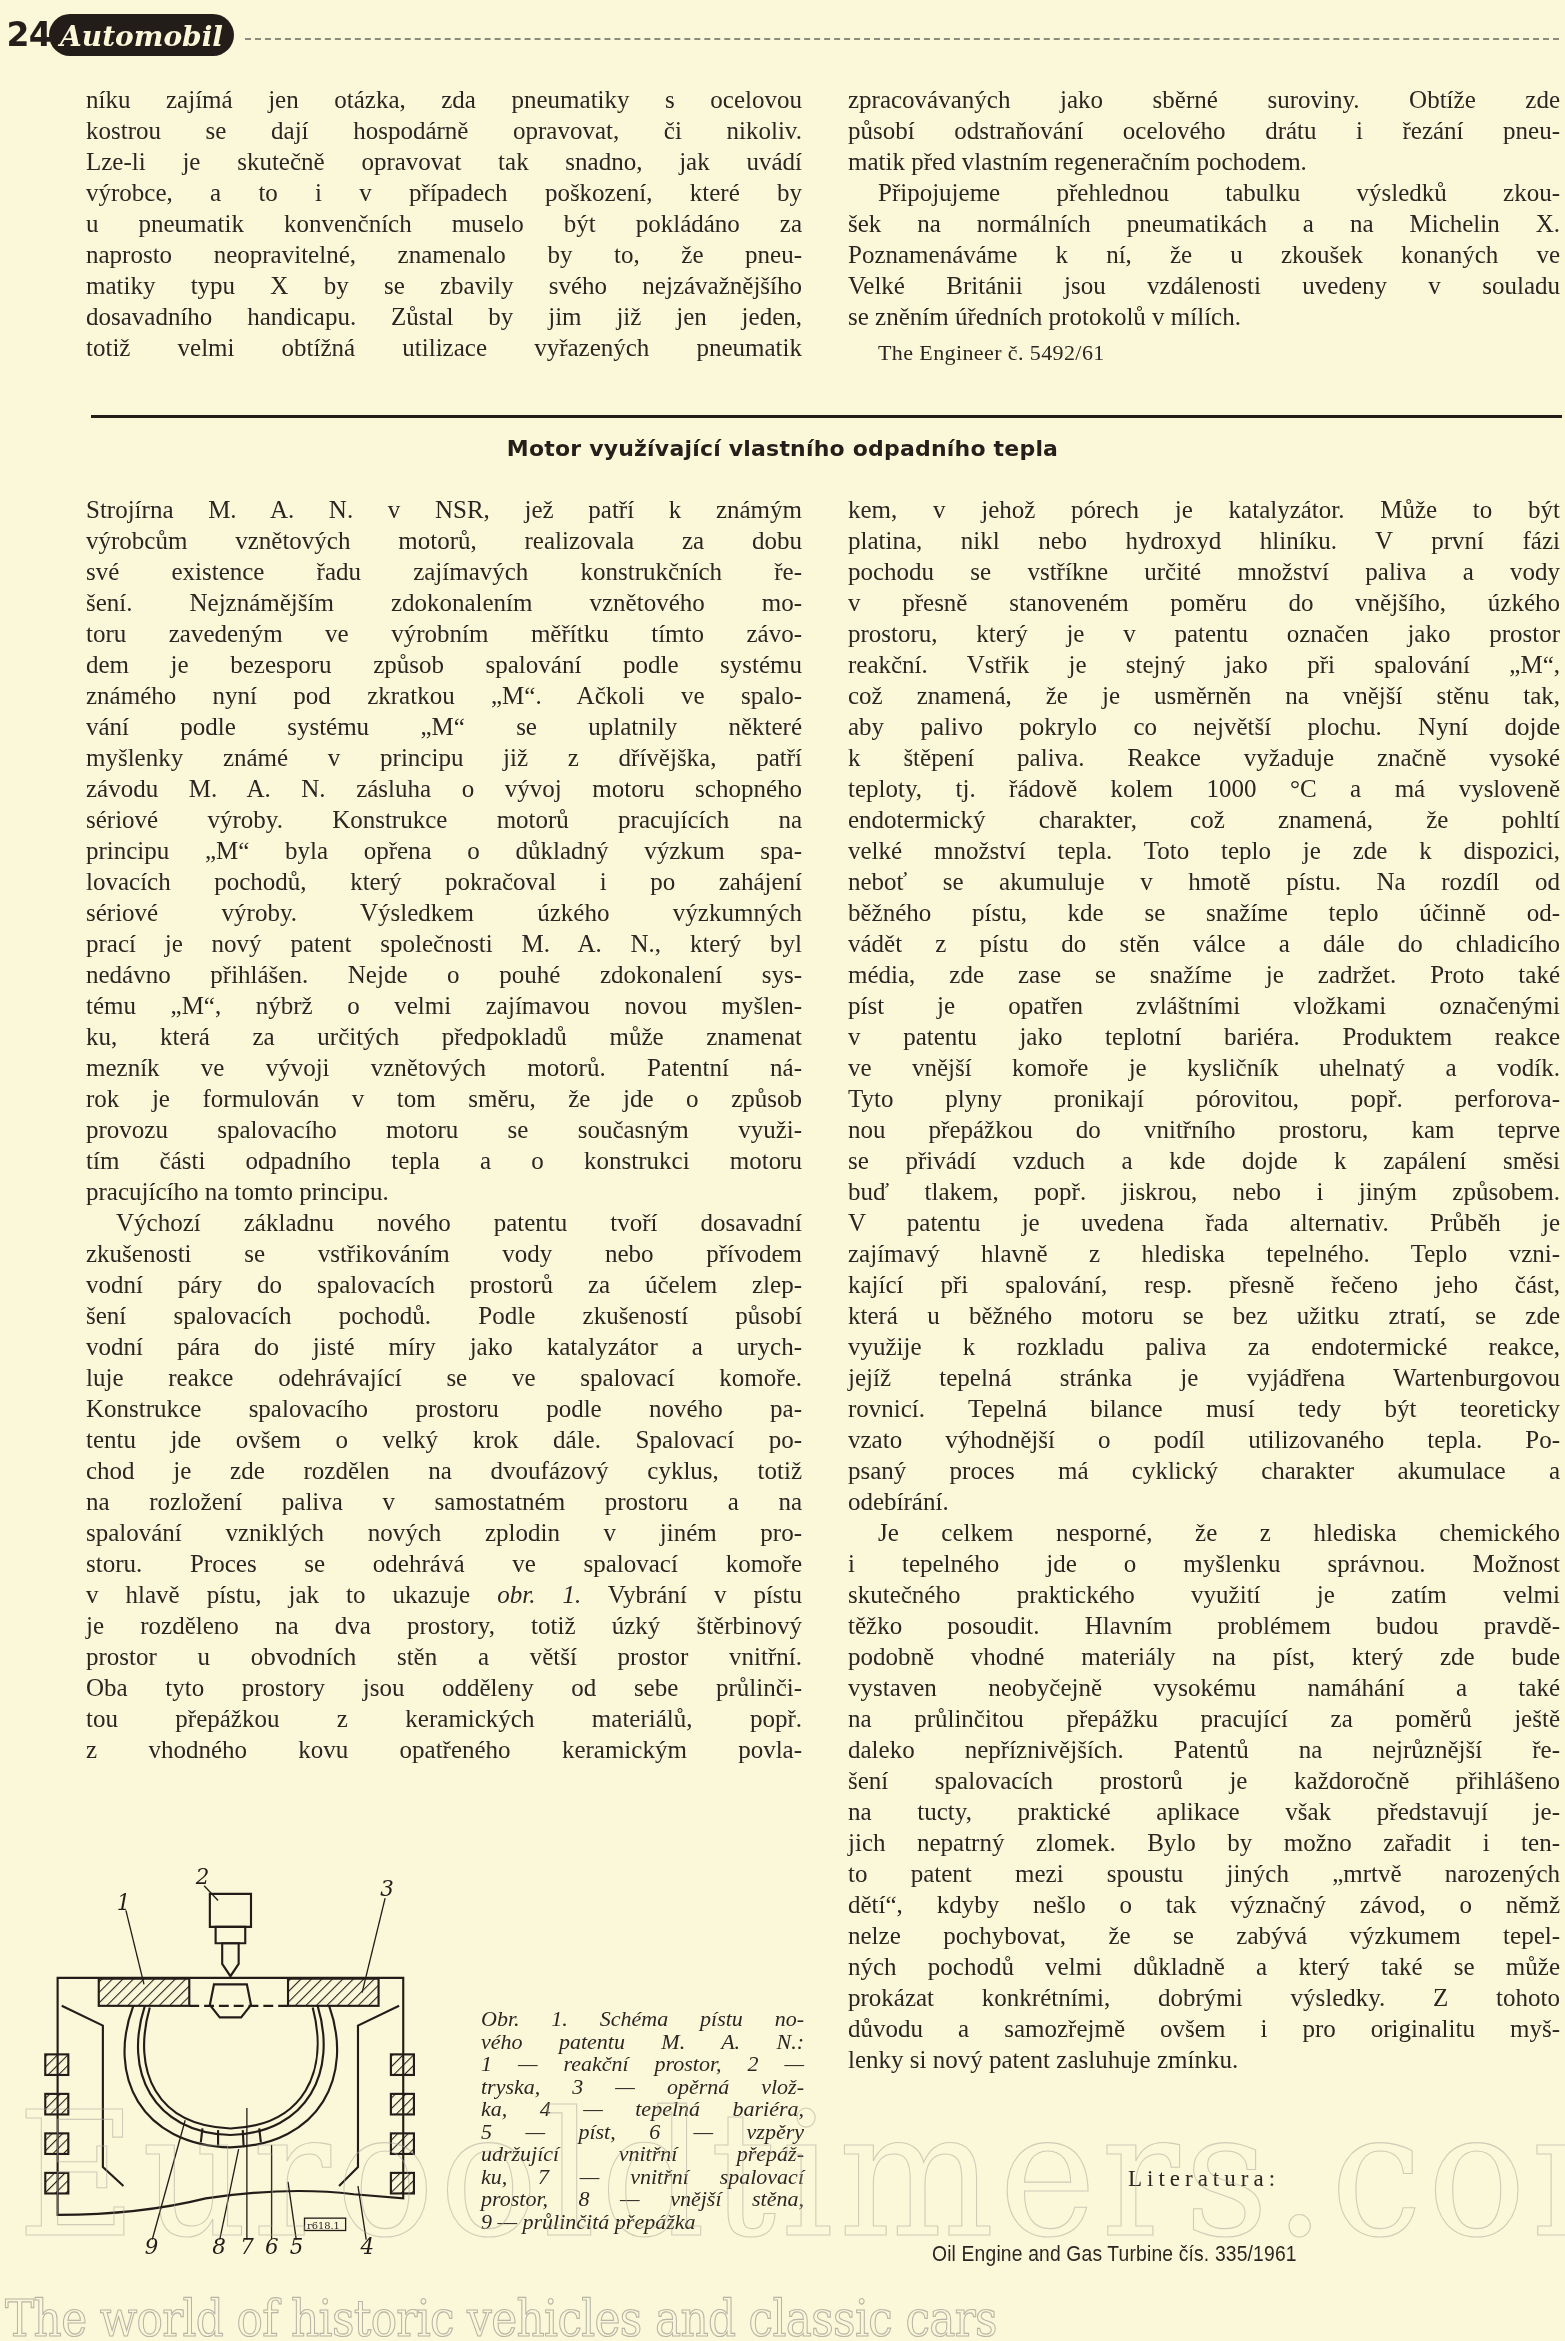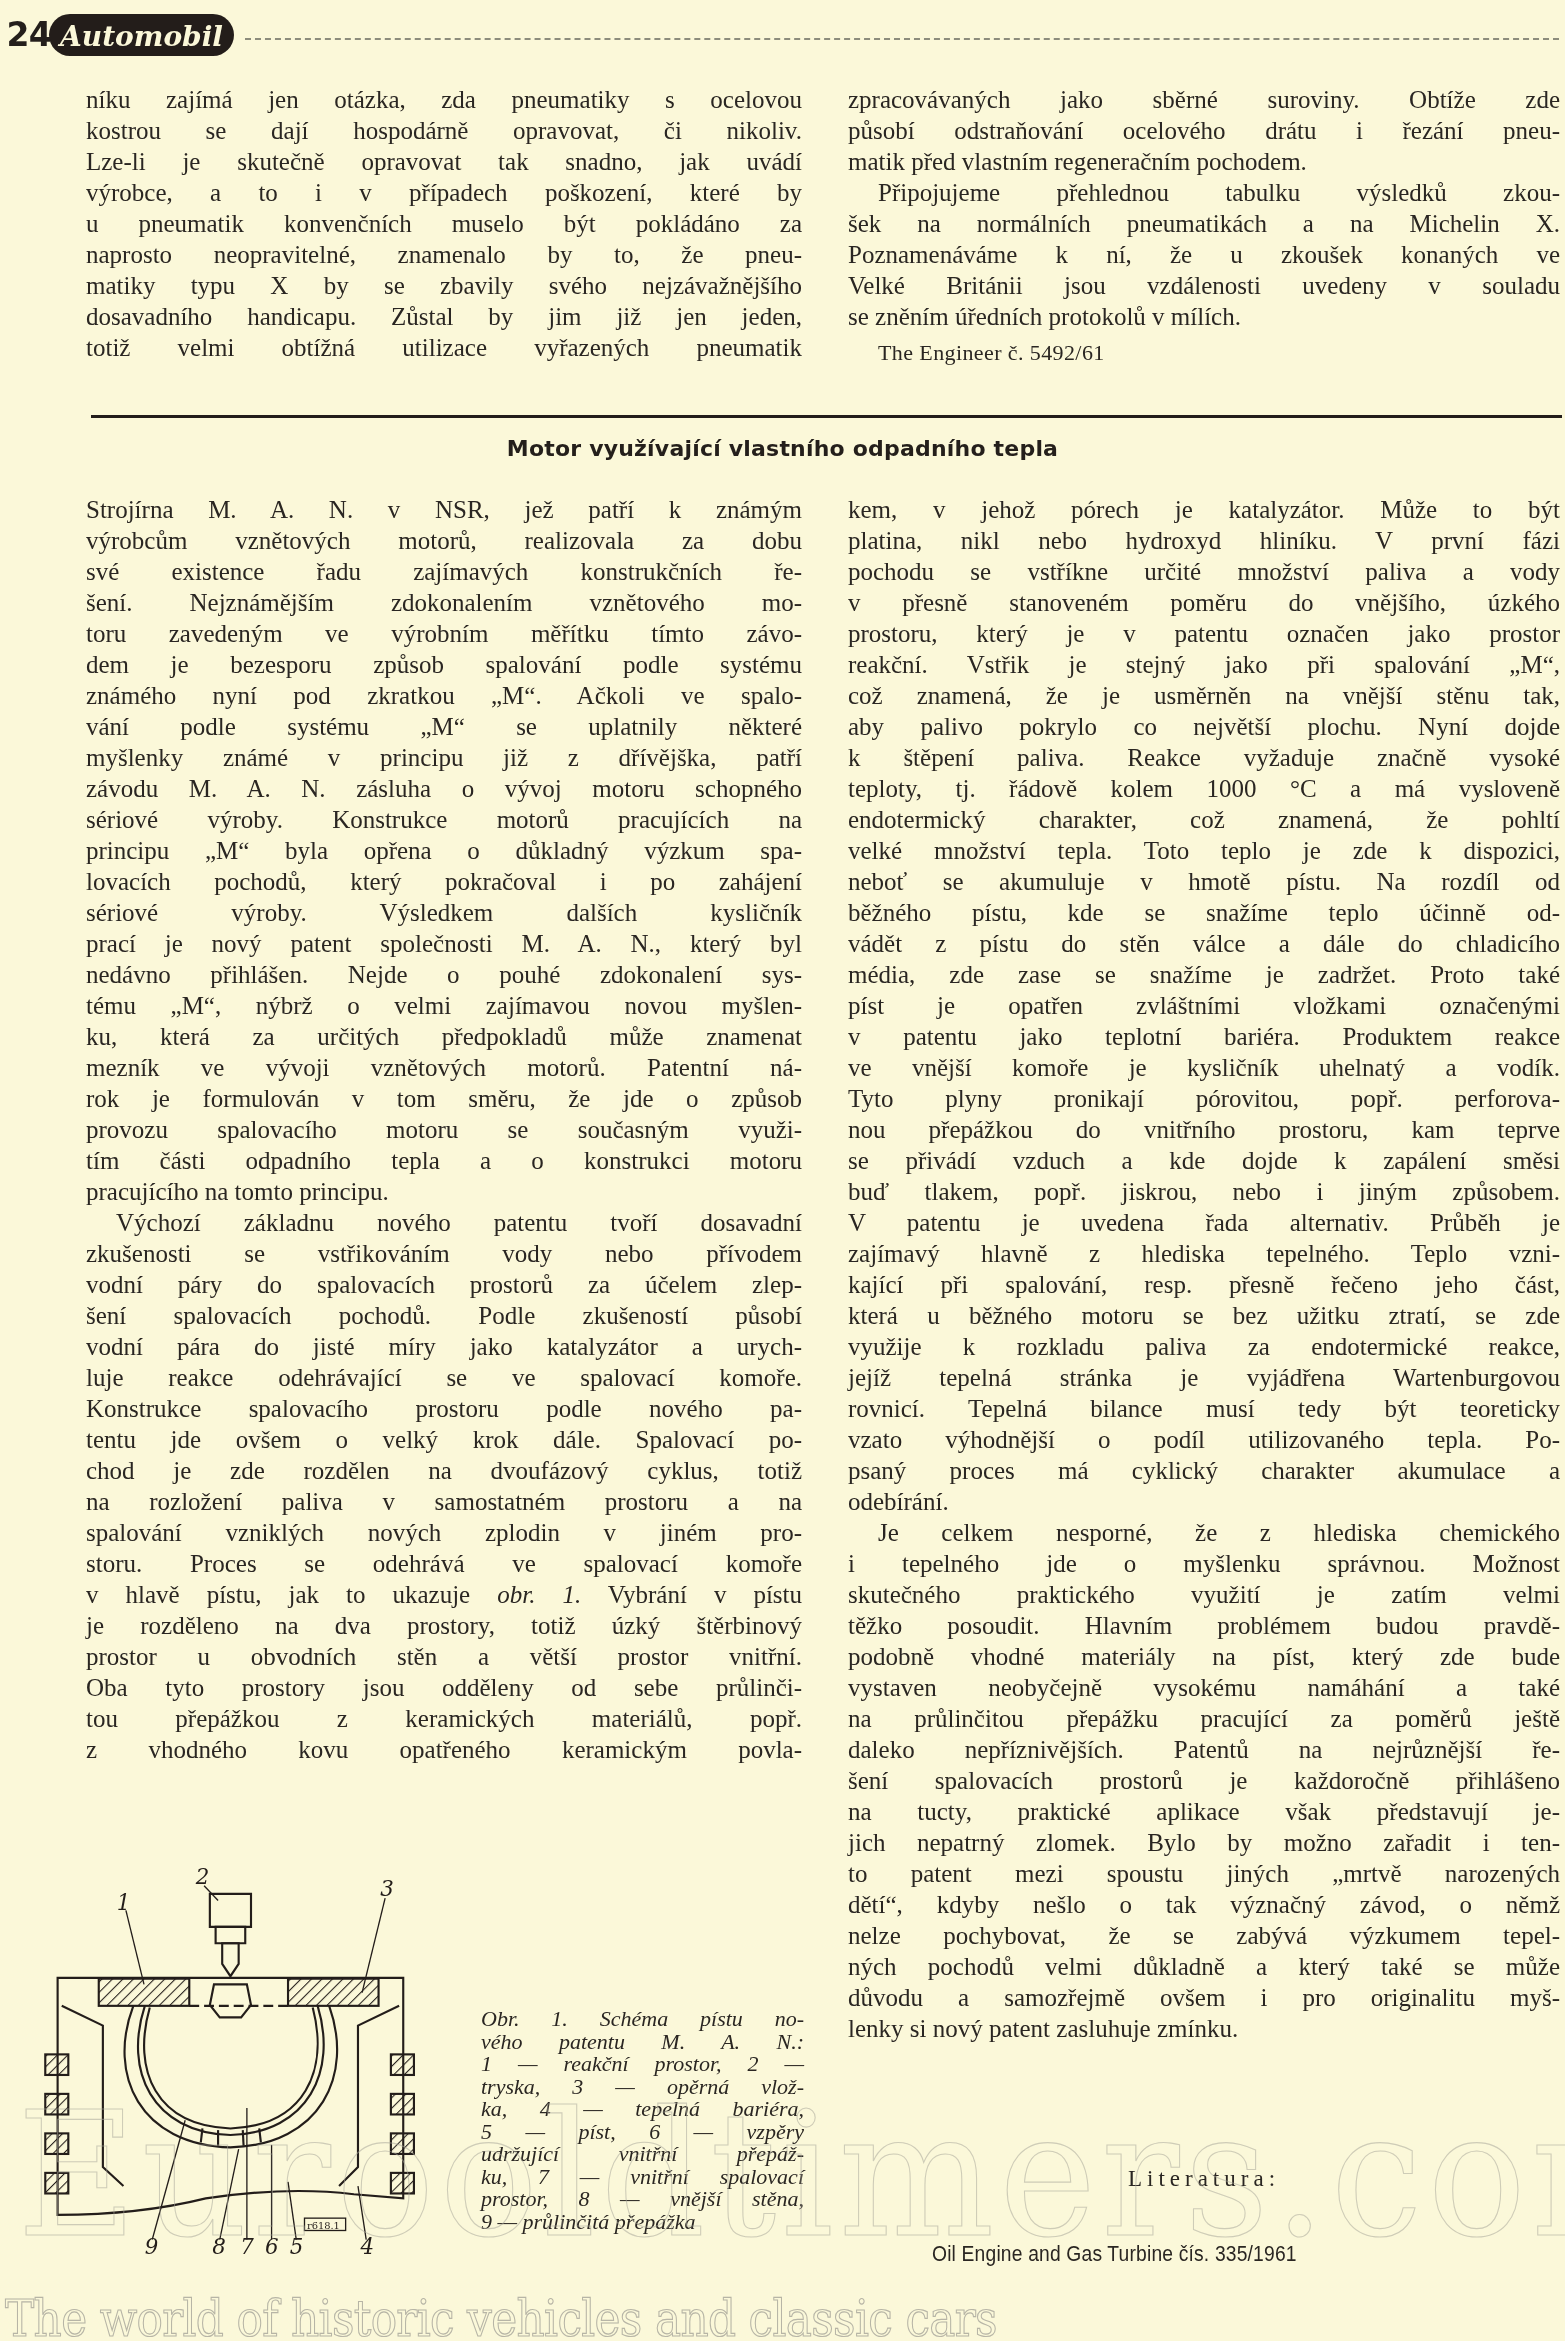--- a/index.html
+++ b/index.html
@@ -93,21 +93,21 @@
       <span class="line">šení. Nejznámějším zdokonalením vznětového mo-</span>
       <span class="line">toru zavedeným ve výrobním měřítku tímto závo-</span>
       <span class="line">dem je bezesporu způsob spalování podle systému</span>
       <span class="line">známého nyní pod zkratkou „M“. Ačkoli ve spalo-</span>
       <span class="line">vání podle systému „M“ se uplatnily některé</span>
       <span class="line">myšlenky známé v principu již z dřívějška, patří</span>
       <span class="line">závodu M. A. N. zásluha o vývoj motoru schopného</span>
       <span class="line">sériové výroby. Konstrukce motorů pracujících na</span>
       <span class="line">principu „M“ byla opřena o důkladný výzkum spa-</span>
       <span class="line">lovacích pochodů, který pokračoval i po zahájení</span>
-      <span class="line">sériové výroby. Výsledkem dalších kysličník</span>
+      <span class="line">sériové výroby. Výsledkem úzkého výzkumných</span>
       <span class="line">prací je nový patent společnosti M. A. N., který byl</span>
       <span class="line">nedávno přihlášen. Nejde o pouhé zdokonalení sys-</span>
       <span class="line">tému „M“, nýbrž o velmi zajímavou novou myšlen-</span>
       <span class="line">ku, která za určitých předpokladů může znamenat</span>
       <span class="line">mezník ve vývoji vznětových motorů. Patentní ná-</span>
       <span class="line">rok je formulován v tom směru, že jde o způsob</span>
       <span class="line">provozu spalovacího motoru se současným využi-</span>
       <span class="line">tím části odpadního tepla a o konstrukci motoru</span>
       <span class="line last">pracujícího na tomto principu.</span>
     </p>
@@ -177,20 +177,21 @@
       <span class="line">vystaven neobyčejně vysokému namáhání a také</span>
       <span class="line">na průlinčitou přepážku pracující za poměrů ještě</span>
       <span class="line">daleko nepříznivějších. Patentů na nejrůznější ře-</span>
       <span class="line">šení spalovacích prostorů je každoročně přihlášeno</span>
       <span class="line">na tucty, praktické aplikace však představují je-</span>
       <span class="line">jich nepatrný zlomek. Bylo by možno zařadit i ten-</span>
       <span class="line">to patent mezi spoustu jiných „mrtvě narozených</span>
       <span class="line">dětí“, kdyby nešlo o tak význačný závod, o němž</span>
       <span class="line">nelze pochybovat, že se zabývá výzkumem tepel-</span>
       <span class="line">ných pochodů velmi důkladně a který také se může</span>
+      <span class="line">prokázat konkrétními, dobrými výsledky. Z tohoto</span>
       <span class="line">důvodu a samozřejmě ovšem i pro originalitu myš-</span>
       <span class="line last">lenky si nový patent zasluhuje zmínku.</span>
     </p>
   </div>
 
 <div class="abs figure">
   <svg width="420" height="395" viewBox="0 0 510 480">
     <defs>
       <pattern id="hatch" width="9" height="9" patternUnits="userSpaceOnUse" patternTransform="rotate(45)">
         <line x1="0" y1="0" x2="0" y2="9" stroke="#231d1a" stroke-width="2.6"></line>

